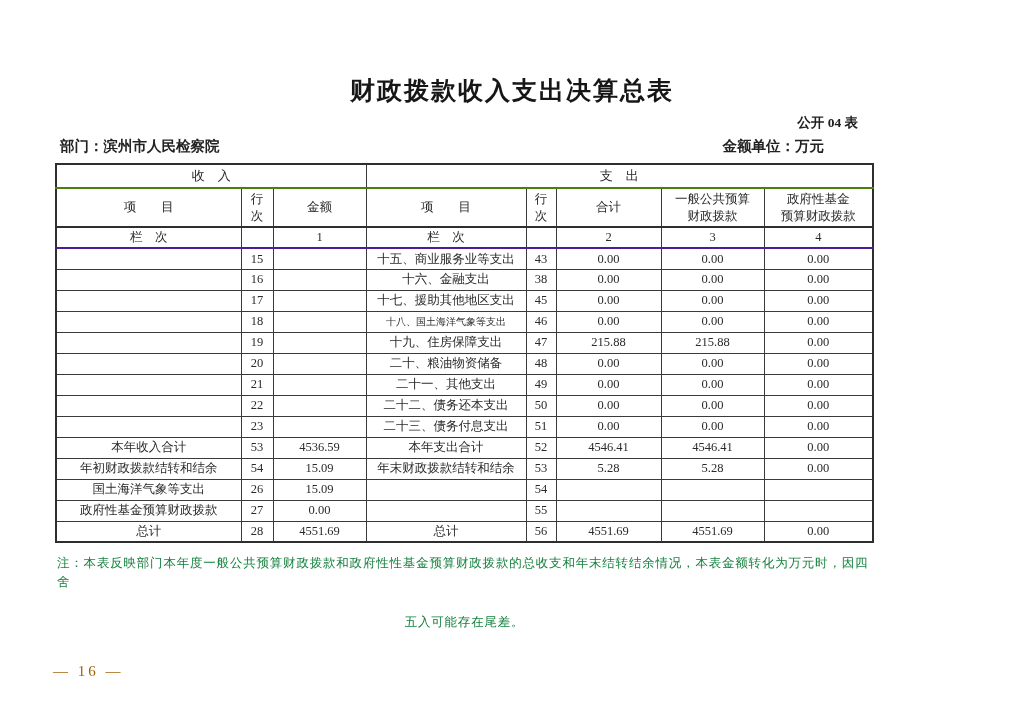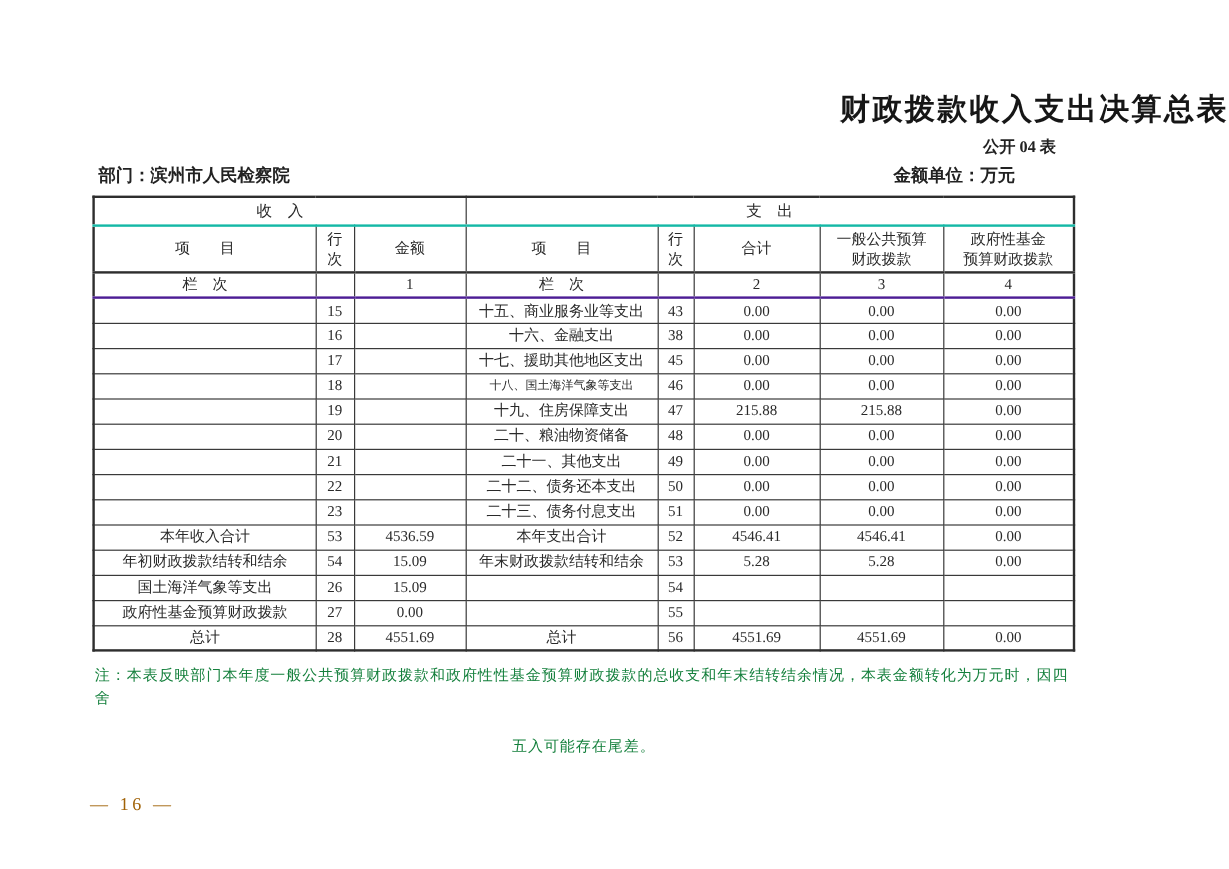--- a/index.html
+++ b/index.html
@@ -3,46 +3,46 @@
 <meta charset="utf-8">
 <style>
   html, body { margin: 0; padding: 0; background: #ffffff; }
   .page {
     width: 1024px; height: 724px; position: relative;
     background: #ffffff; overflow: hidden;
     font-family: "Liberation Serif", "DejaVu Serif", serif;
     color: #262626;
   }
   .title {
-    padding-top: 74px; text-align: right;
+    padding-top: 74px; text-align: center;
     font-family: "Liberation Sans", "DejaVu Sans", sans-serif;
     font-weight: bold; font-size: 25px; letter-spacing: 2px; color: #161616;
   }
-  .content { width: 817px; margin-left: 77px; }
+  .content { width: 817px; margin-left: 55px; }
   .form-code {
     text-align: right; padding-right: 14px; margin-top: 7px;
     font-weight: bold; font-size: 13.5px; color: #222;
   }
   .meta-row {
     display: flex; justify-content: space-between; align-items: flex-end;
     margin-top: 5px; font-weight: bold; font-size: 14.5px; color: #222;
     padding-left: 5px; padding-right: 48px;
   }
   table.budget {
     border-collapse: collapse; table-layout: fixed;
     width: 817px; margin-top: 7px;
     border: 2px solid #2e2e2e;
   }
   table.budget th, table.budget td {
     border: 1px solid #3a3a3a;
     font-weight: normal; font-size: 12.5px; line-height: 1.3;
     padding: 0 2px; overflow: hidden; white-space: pre-line;
     vertical-align: middle; text-align: center; color: #2a2a2a;
   }
-  tr.section-row th { height: 22px; font-size: 13px; border-bottom: 2px solid #14b8a6; }
+  tr.section-row th { height: 22px; font-size: 13px; border-bottom: 2px solid #4d7c0f; }
   tr.colhead-row th { height: 37px; border-bottom: 2px solid #2e2e2e; }
   tr.index-row td { height: 19px; border-bottom: 2px solid #4c1d95; }
   tbody.data tr { height: 21px; }
   td.num { text-align: right; padding-right: 7px; }
   td.rownum { text-align: center; }
   td.income-label { text-align: center; padding: 0 1px; }
   td.expense-label { text-align: left; padding-left: 3px; }
   td.expense-label.center { text-align: center; }
   td.expense-label.small { font-size: 10px; }
   .note { margin-top: 11px; padding-left: 2px; font-size: 12.5px; letter-spacing: 0.8px; color: #15803d; }

